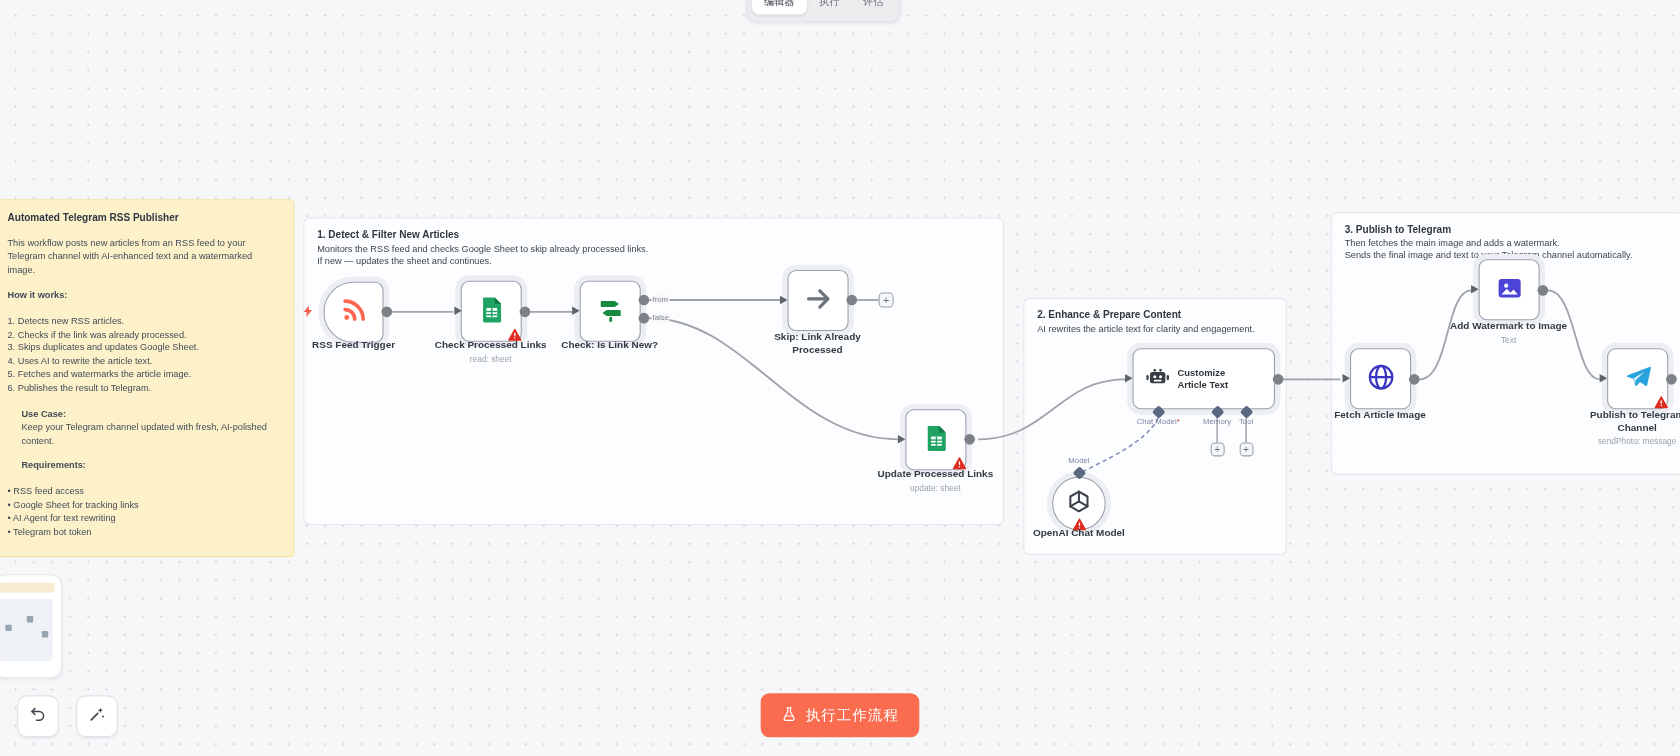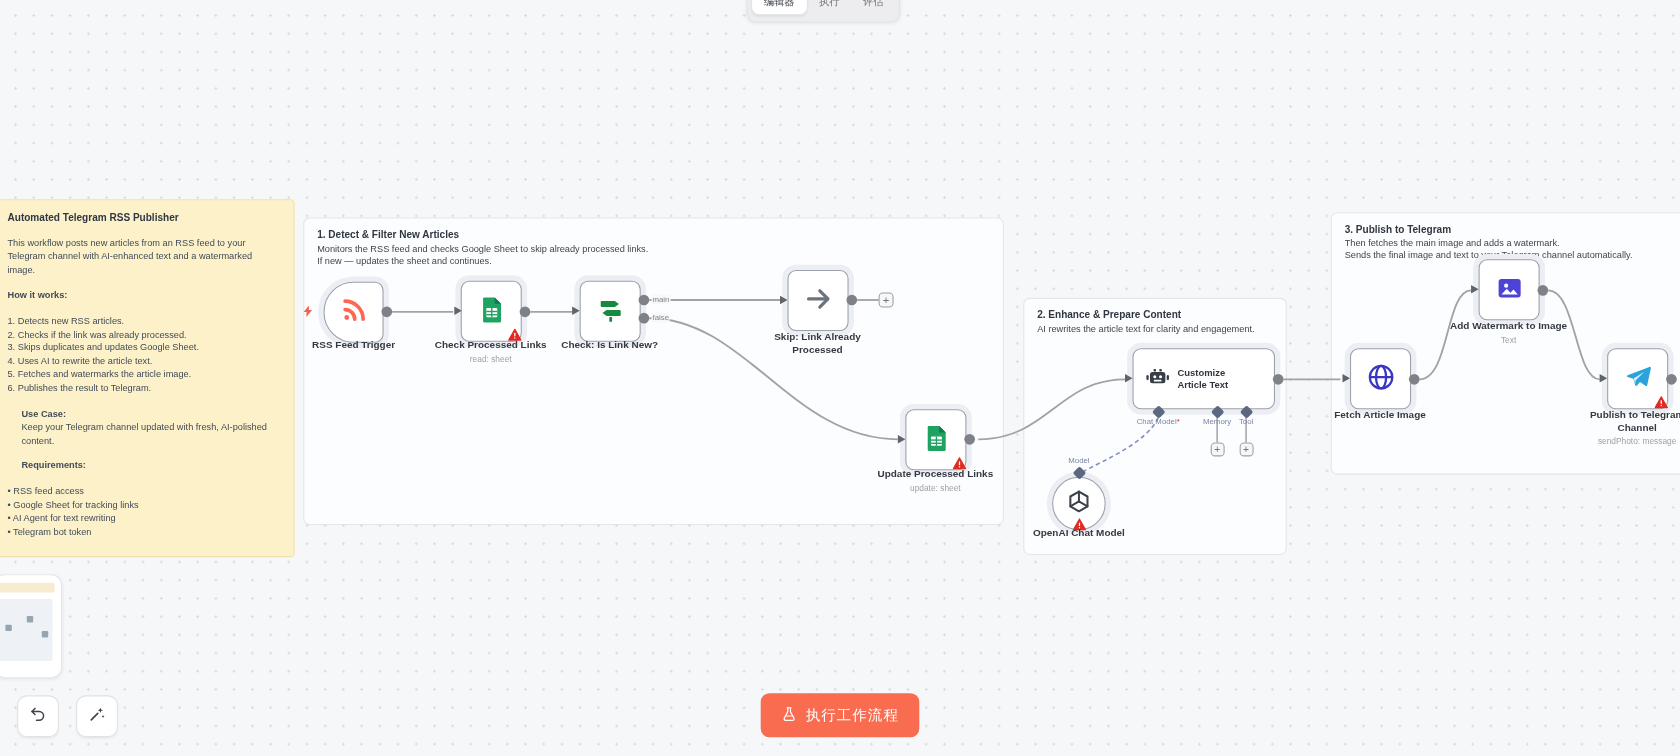--- a/index.html
+++ b/index.html
@@ -218,21 +218,21 @@
     <span>
       <svg viewBox="0 0 24 24" width="26" height="26" fill="#168a3e">
         <path d="M4.3 4.5 h11.2 l3.6 2.6 -3.6 2.6 H4.3 a0.9 0.9 0 0 1-0.9-0.9 V5.4 a0.9 0.9 0 0 1 0.9-0.9z"></path>
         <path d="M19.7 12.3 H8.5 l-3.6 2.6 3.6 2.6 h11.2 a0.9 0.9 0 0 0 0.9-0.9 v-3.4 a0.9 0.9 0 0 0-0.9-0.9z"></path>
         <rect x="10.8" y="18.4" width="2.4" height="4" rx="0.5"></rect>
       </svg>
     </span>
   </div>
   <span class="out-dot" style="left:596px;top:275px;"></span>
   <span class="out-dot" style="left:596px;top:292px;"></span>
-  <span class="tf-label" style="left:608px;top:275px;">main</span>
+  <span class="tf-label" style="left:608px;top:275px;">from</span>
   <span class="tf-label" style="left:608px;top:292px;">false</span>
   <div class="node-label" style="left:509px;top:317px;width:120px;">
     <div class="nl-title">Check: Is Link New?</div>
   </div>
 
   <span class="in-arrow" style="left:728px;top:276px;"></span>
   <div class="node" style="left:735px;top:252px;">
     <span>
       <svg viewBox="0 0 24 24" width="28" height="28" fill="none" stroke="#6d737a" stroke-width="2.6" stroke-linecap="round" stroke-linejoin="round">
         <path d="M4 12 h15"></path>

